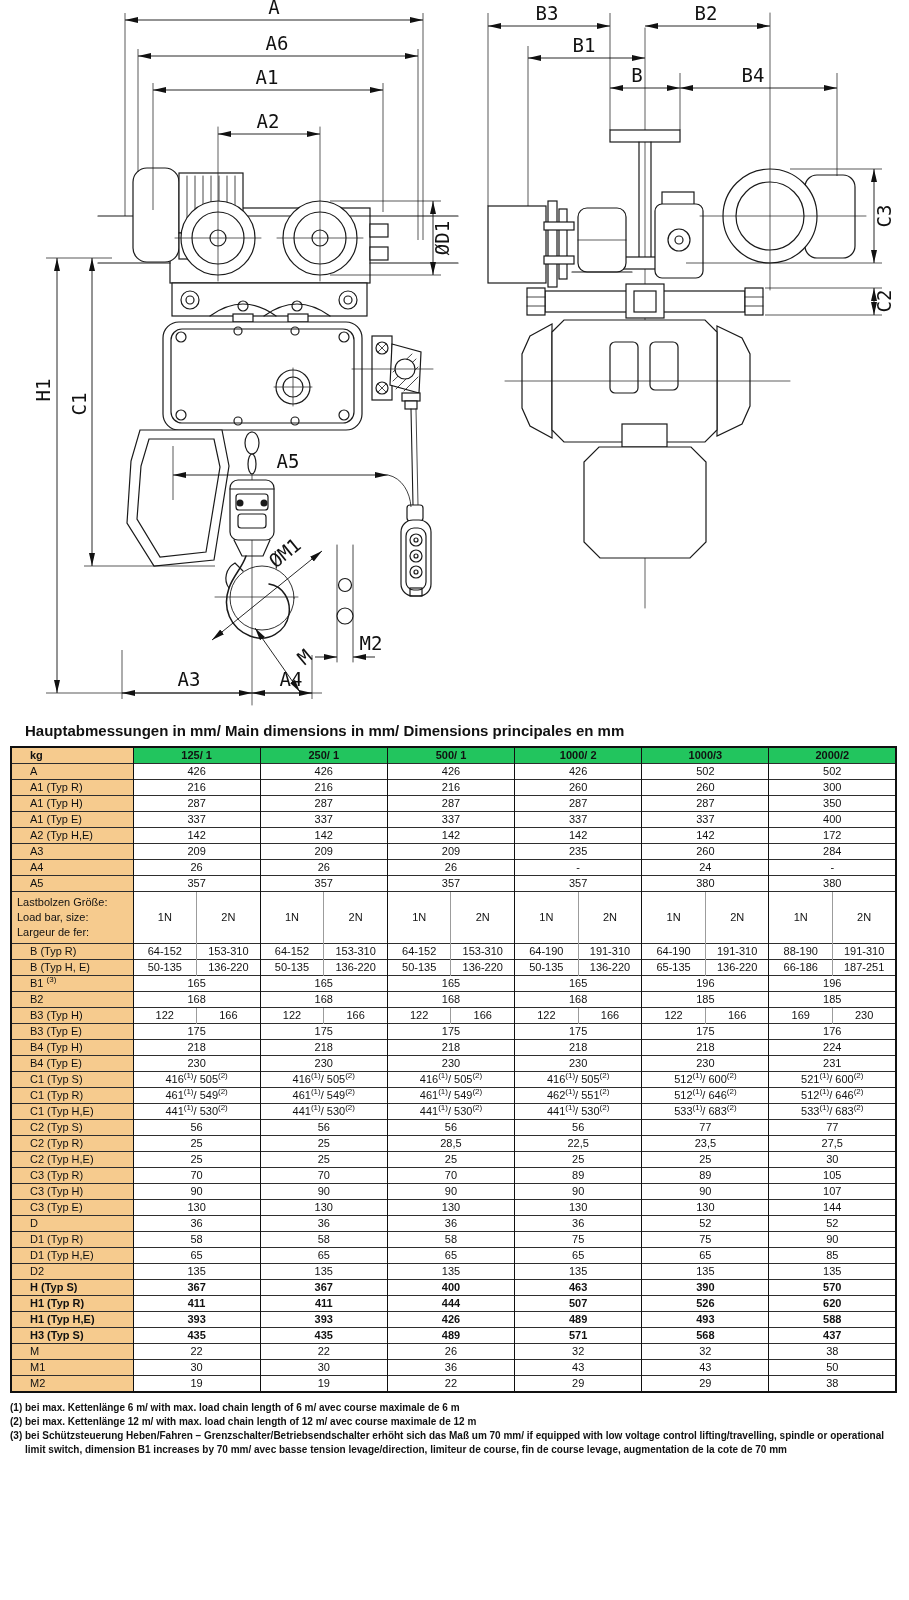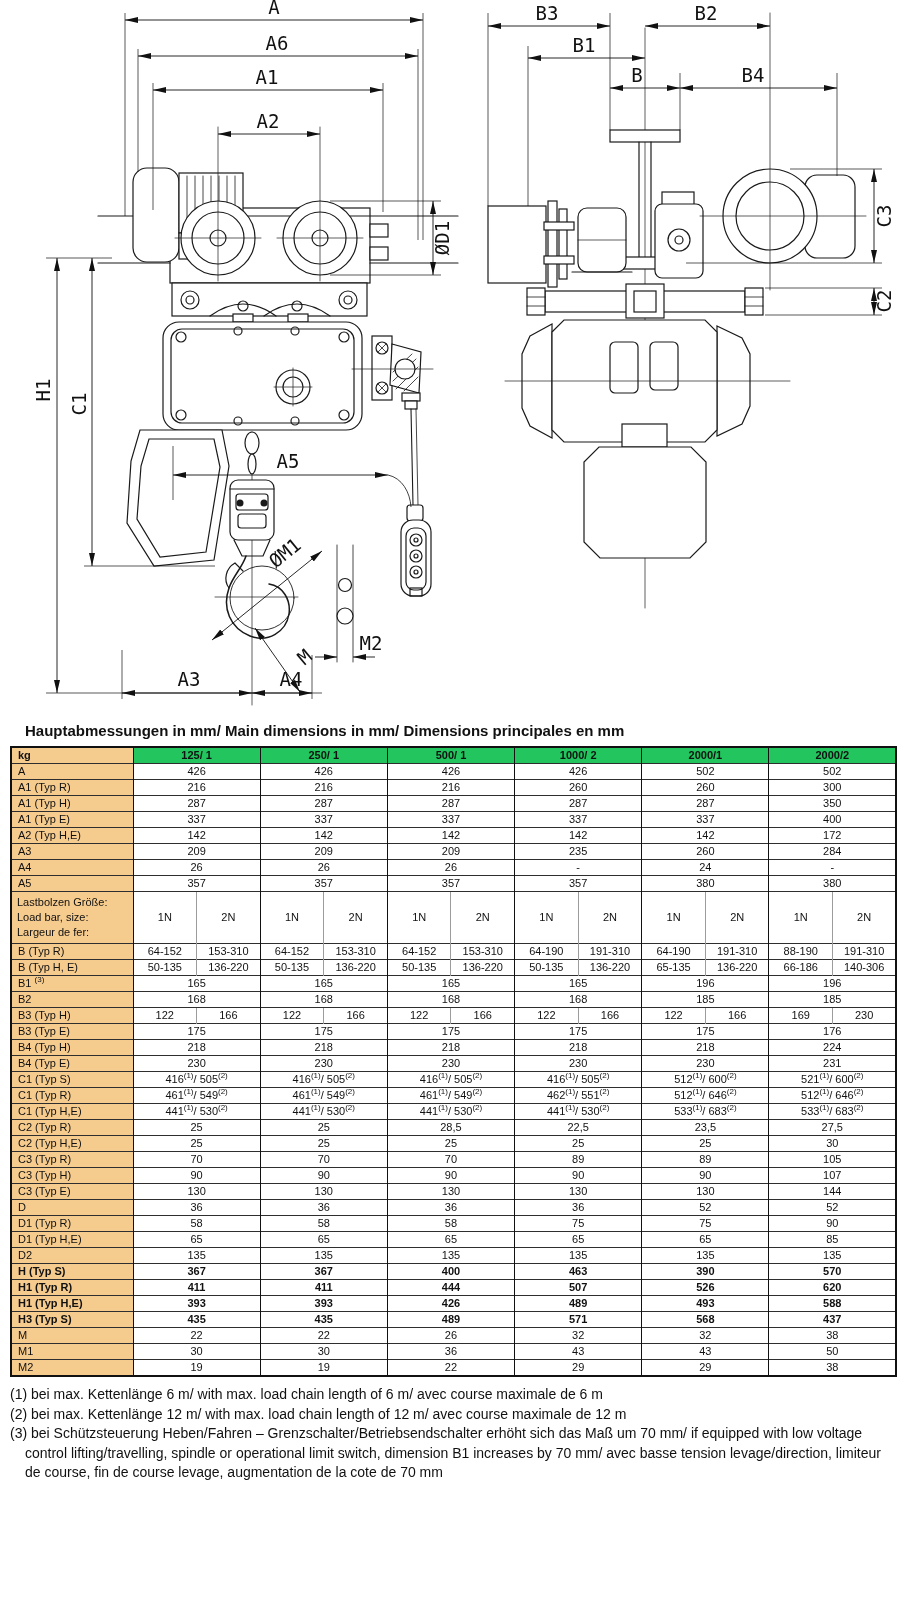--- a/index.html
+++ b/index.html
@@ -10,27 +10,27 @@
   .lab{font-family:"DejaVu Sans Mono",monospace;font-size:19px;fill:#111;stroke:none;}
   .tblock{margin:0 10px;}
   .tbl-title{font-size:15px;font-weight:bold;margin:10px 0 7px 15px;}
   table{border-collapse:collapse;width:886px;table-layout:fixed;
         font-family:"Liberation Sans",sans-serif;font-size:11px;border:2px solid #111;}
   col.c-lbl{width:122px;} col.c-sub{width:63.6px;}
   th,td{height:15px;line-height:15px;padding:0 1px;text-align:center;
         border-top:1px solid #2e2e2e;border-left:1px solid #9c9c9c;
         font-weight:normal;overflow:hidden;white-space:nowrap;}
   thead th{background:#22c55e;font-weight:bold;border-top:none;}
-  th.lbl,td.lbl{background:#f6cb8e;text-align:left;padding-left:6px;border-left:none;}
+  th.lbl,td.lbl{background:#f6cb8e;text-align:left;padding-left:18px;border-left:none;}
   .g{border-left:1px solid #111;}
   tr.bold td{font-weight:bold;}
   td.multi{height:auto;padding:3px 16px 3px 5px;}
   td.multi div{line-height:15px;}
   sup{font-size:8px;vertical-align:super;line-height:0;}
-  .footnotes{margin-top:8px;font-size:14px;line-height:1.4;}
+  .footnotes{margin-top:8px;font-size:10px;line-height:1.4;font-weight:bold;}
   .footnotes div{padding-left:15px;text-indent:-15px;}
 </style>
 </head>
 <body>
 
 <div class="drawing">
 <svg width="909" height="712" viewBox="0 0 909 712" xmlns="http://www.w3.org/2000/svg">
   <defs>
     <marker id="aE" viewBox="0 0 13 8" refX="13" refY="4" markerWidth="13" markerHeight="8" markerUnits="userSpaceOnUse" orient="auto">
       <path d="M0,1 L13,4 L0,7 z" fill="#111"></path>
@@ -295,21 +295,21 @@
         <col class="c-sub">
         <col class="c-sub">
       </colgroup>
     <thead id="thead">
         <tr>
           <th class="lbl">kg</th>
           <th colspan="2" class="g">125/ 1</th>
           <th colspan="2" class="g">250/ 1</th>
           <th colspan="2" class="g">500/ 1</th>
           <th colspan="2" class="g">1000/ 2</th>
-          <th colspan="2" class="g">2000/1</th>
+          <th colspan="2" class="g">1000/3</th>
           <th colspan="2" class="g">2000/2</th>
         </tr>
       </thead>
     <tbody id="tbody">
         <tr>
           <td class="lbl">A</td>
           <td colspan="2" class="g">426</td>
           <td colspan="2" class="g">426</td>
           <td colspan="2" class="g">426</td>
           <td colspan="2" class="g">426</td>
@@ -419,21 +419,21 @@
           <td>136-220</td>
           <td class="g">50-135</td>
           <td>136-220</td>
           <td class="g">50-135</td>
           <td>136-220</td>
           <td class="g">50-135</td>
           <td>136-220</td>
           <td class="g">65-135</td>
           <td>136-220</td>
           <td class="g">66-186</td>
-          <td>140-306</td>
+          <td>187-251</td>
         </tr>
         <tr>
           <td class="lbl">B1 <sup>(3)</sup></td>
           <td colspan="2" class="g">165</td>
           <td colspan="2" class="g">165</td>
           <td colspan="2" class="g">165</td>
           <td colspan="2" class="g">165</td>
           <td colspan="2" class="g">196</td>
           <td colspan="2" class="g">196</td>
         </tr>
@@ -509,20 +509,29 @@
         <tr>
           <td class="lbl">C1 (Typ H,E)</td>
           <td colspan="2" class="g">441<sup>(1)</sup>/ 530<sup>(2)</sup></td>
           <td colspan="2" class="g">441<sup>(1)</sup>/ 530<sup>(2)</sup></td>
           <td colspan="2" class="g">441<sup>(1)</sup>/ 530<sup>(2)</sup></td>
           <td colspan="2" class="g">441<sup>(1)</sup>/ 530<sup>(2)</sup></td>
           <td colspan="2" class="g">533<sup>(1)</sup>/ 683<sup>(2)</sup></td>
           <td colspan="2" class="g">533<sup>(1)</sup>/ 683<sup>(2)</sup></td>
         </tr>
         <tr>
+          <td class="lbl">C2 (Typ S)</td>
+          <td colspan="2" class="g">56</td>
+          <td colspan="2" class="g">56</td>
+          <td colspan="2" class="g">56</td>
+          <td colspan="2" class="g">56</td>
+          <td colspan="2" class="g">77</td>
+          <td colspan="2" class="g">77</td>
+        </tr>
+        <tr>
           <td class="lbl">C2 (Typ R)</td>
           <td colspan="2" class="g">25</td>
           <td colspan="2" class="g">25</td>
           <td colspan="2" class="g">28,5</td>
           <td colspan="2" class="g">22,5</td>
           <td colspan="2" class="g">23,5</td>
           <td colspan="2" class="g">27,5</td>
         </tr>
         <tr>
           <td class="lbl">C2 (Typ H,E)</td>

